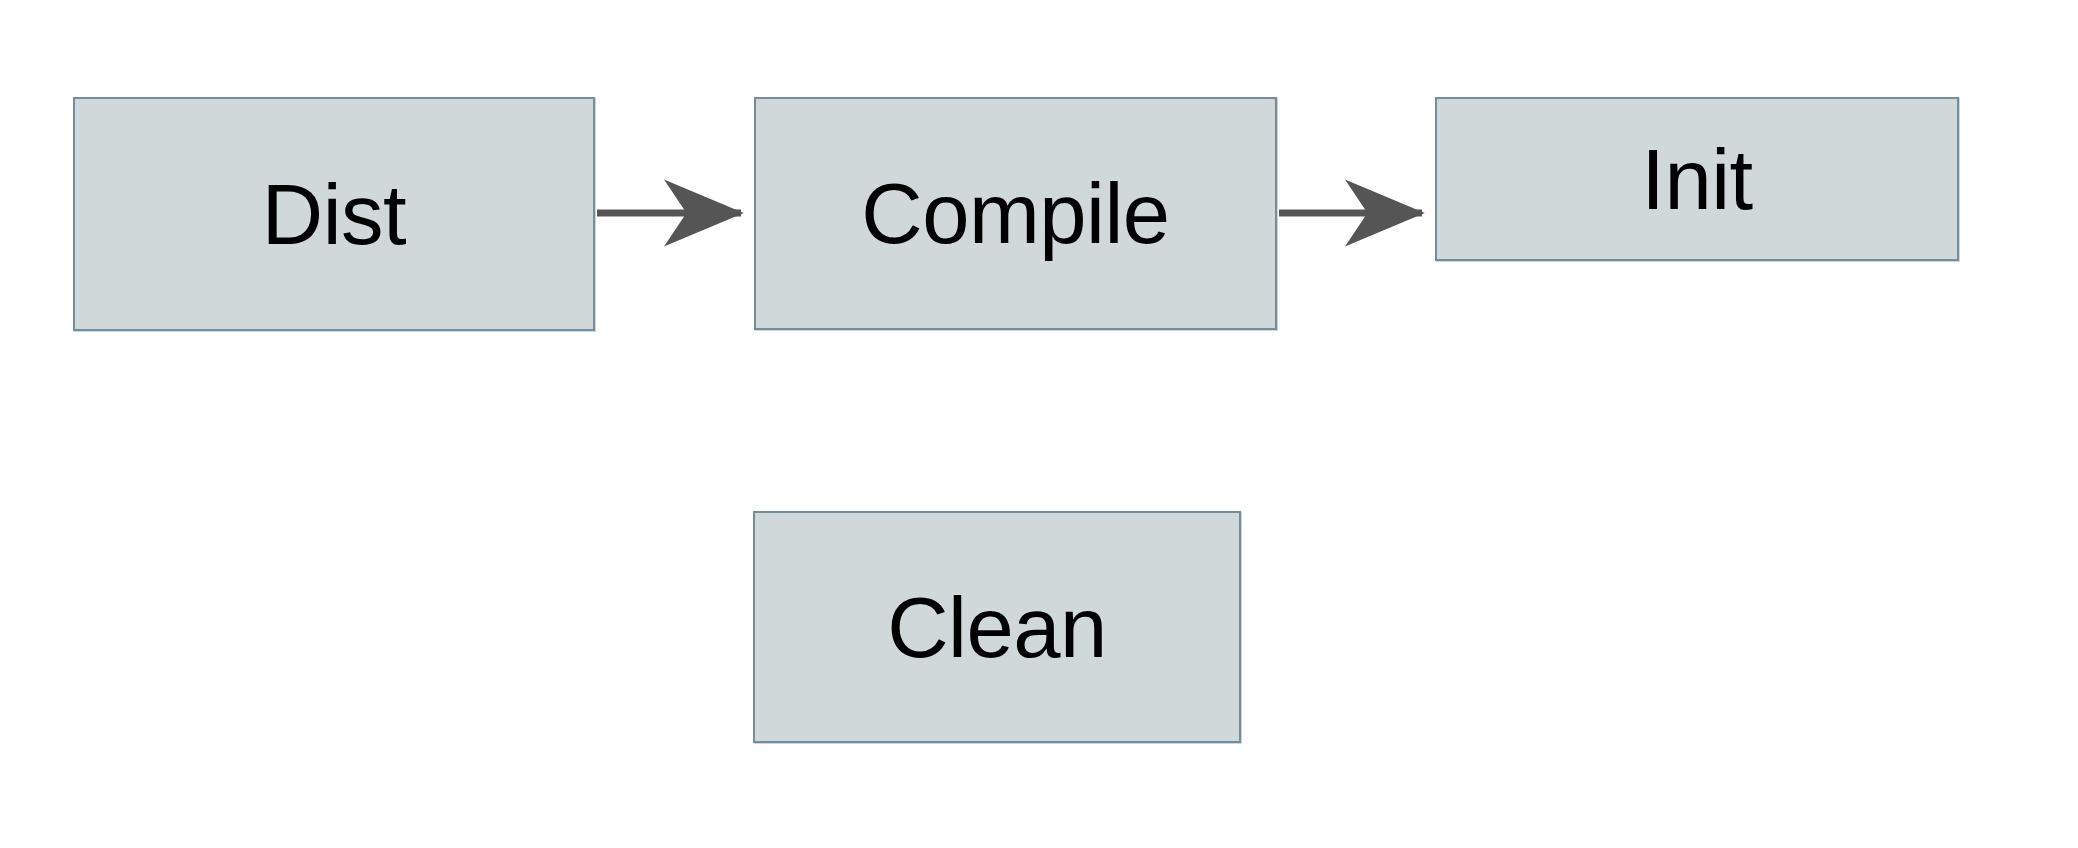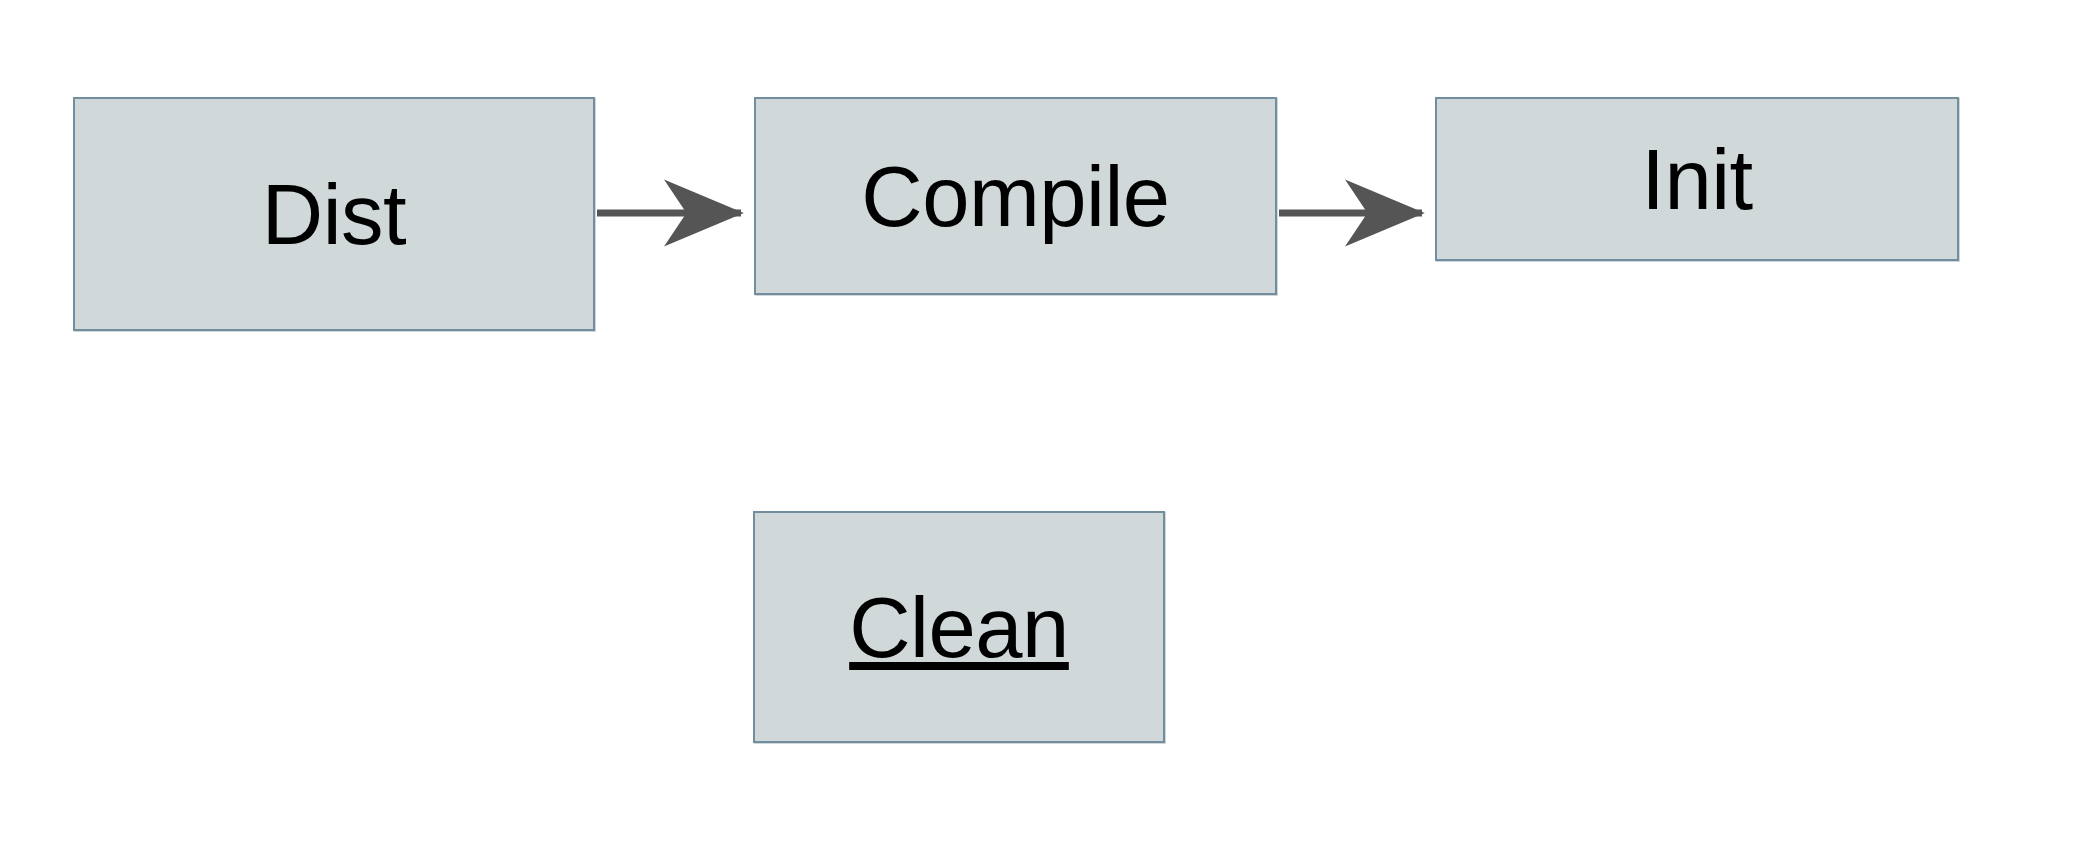--- a/index.html
+++ b/index.html
@@ -42,23 +42,23 @@
   .edge-layer {
     position: absolute;
     left: 0;
     top: 0;
     width: 2078px;
     height: 848px;
     pointer-events: none;
   }
   
   #node-dist    { left: 73px;   top: 97px;  width: 522px; height: 234px; }
-  #node-compile { left: 754px;  top: 97px;  width: 523px; height: 198px; }
+  #node-compile { left: 754px;  top: 97px;  width: 523px; height: 233px; }
   #node-init    { left: 1435px; top: 97px;  width: 524px; height: 164px; }
-  #node-clean   { left: 753px;  top: 511px; width: 412px; height: 232px; text-decoration: underline; }
+  #node-clean   { left: 753px;  top: 511px; width: 488px; height: 232px; }
 </style>
 </head>
 <body>
 
 <div id="canvas">
 
   <svg class="edge-layer" viewBox="0 0 2078 848" width="2078" height="848" xmlns="http://www.w3.org/2000/svg">
     <defs>
       <marker id="arrowhead-swept" markerWidth="12" markerHeight="10" refX="11.2" refY="5" orient="auto" markerUnits="strokeWidth">
         <path d="M 0.2,0.2 L 11.6,5 L 0.2,9.8 L 3.4,5 Z" fill="#555555"></path>

